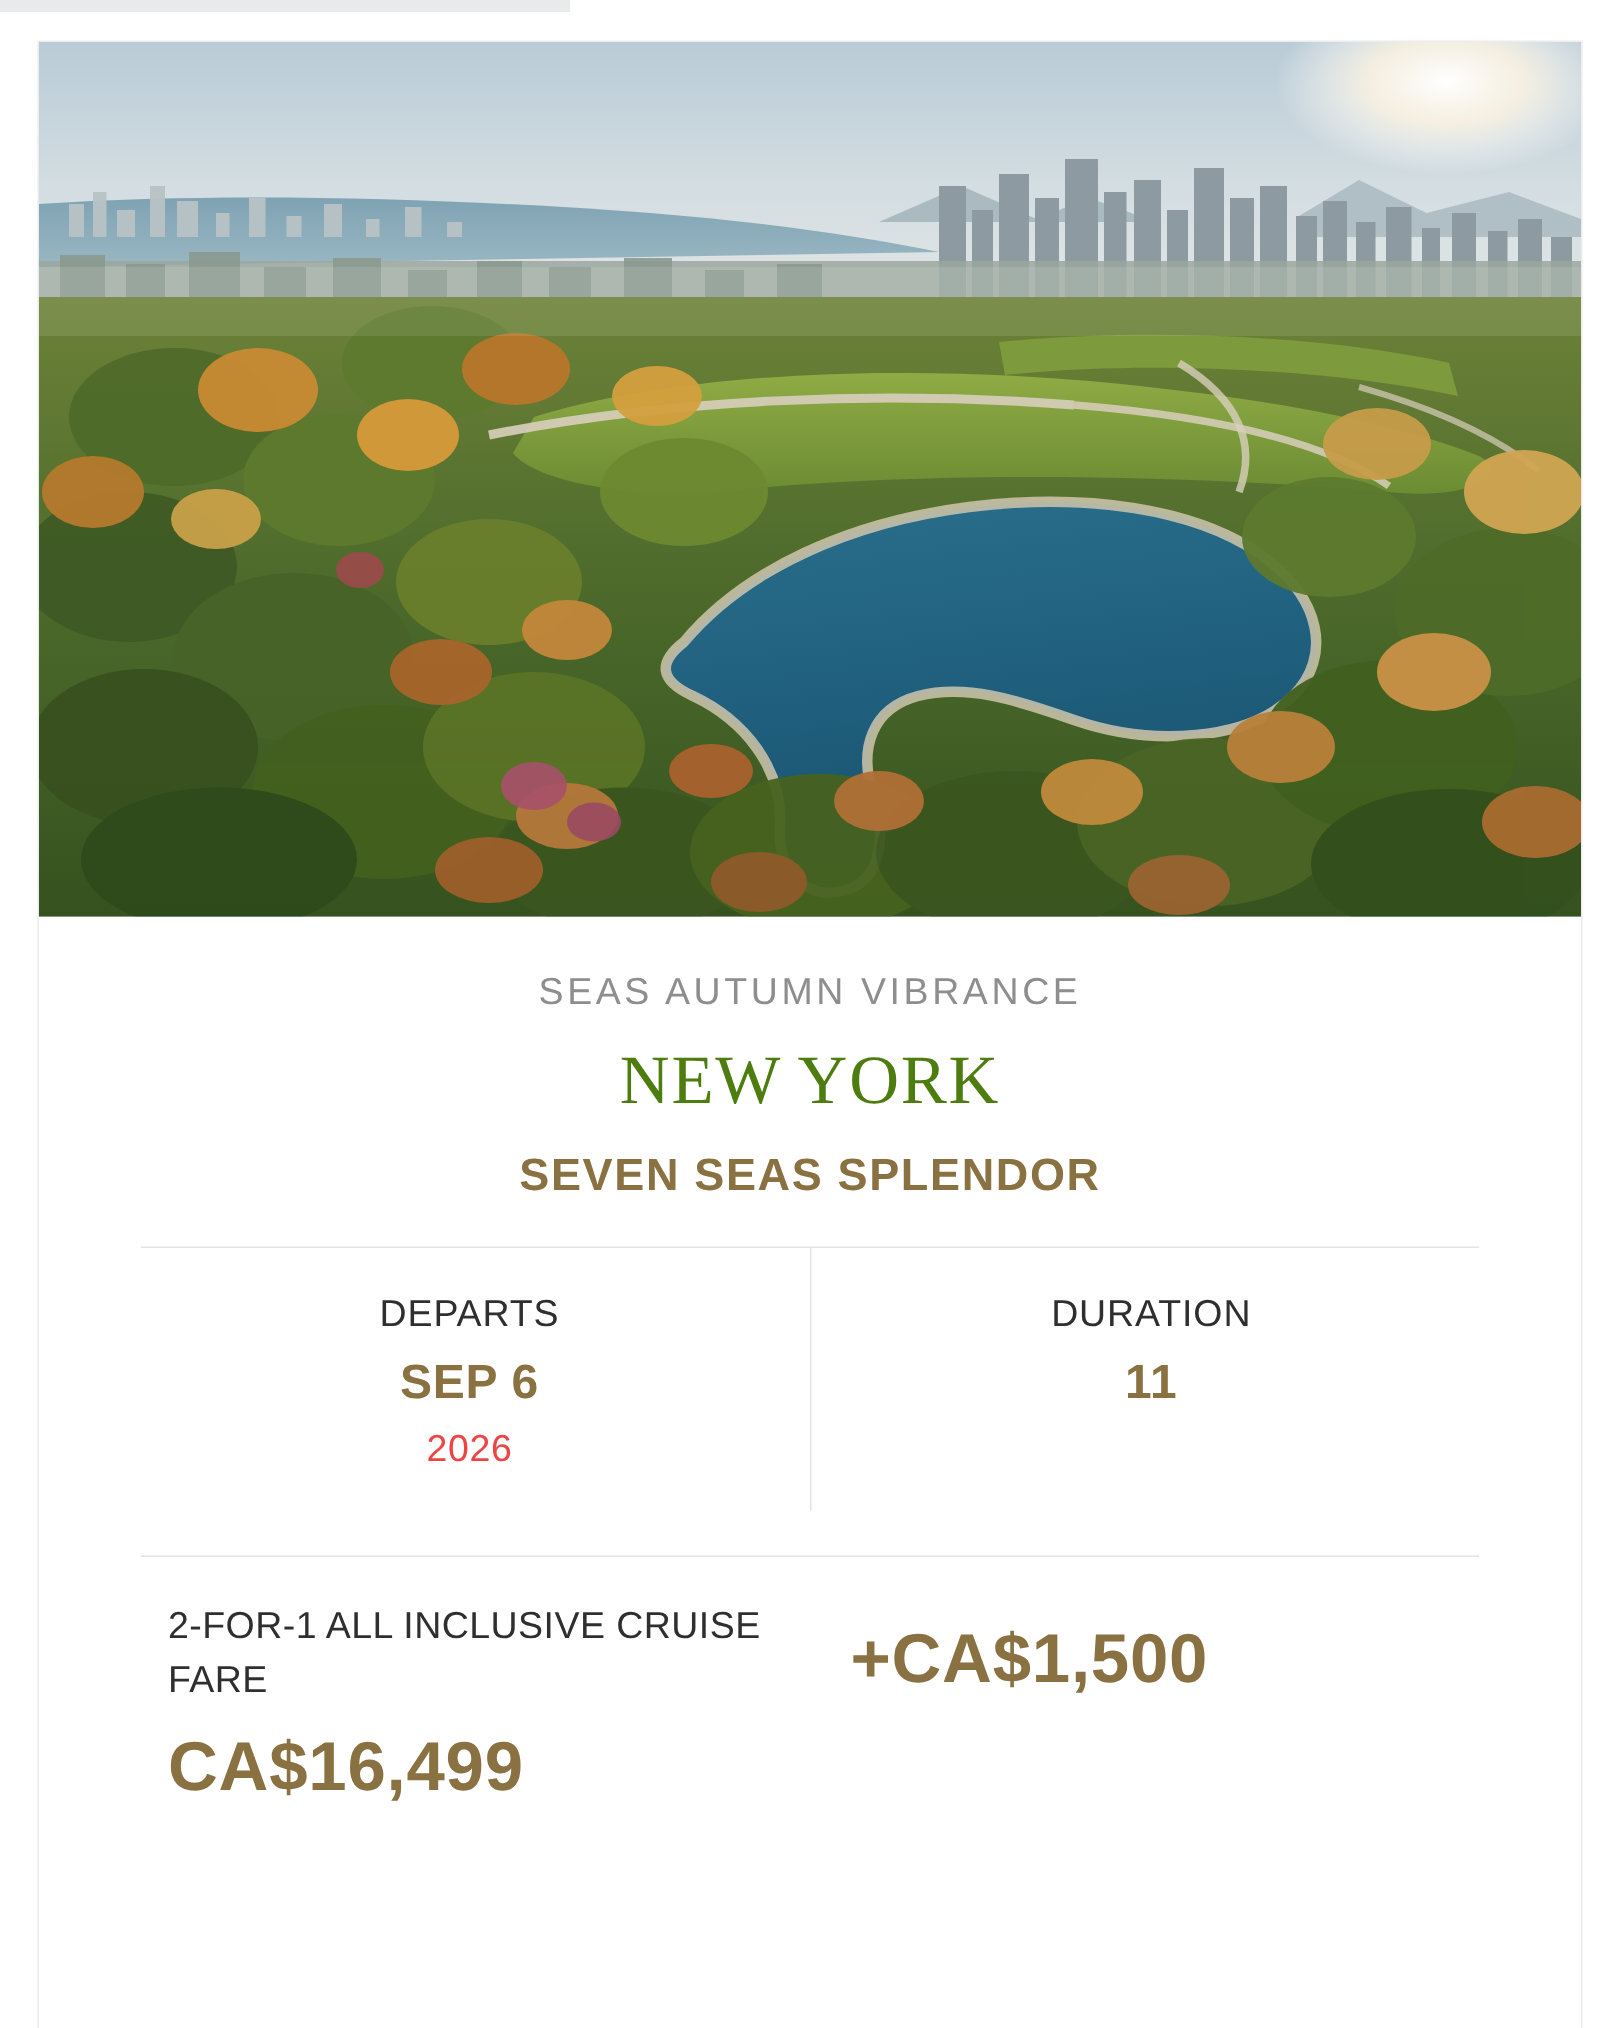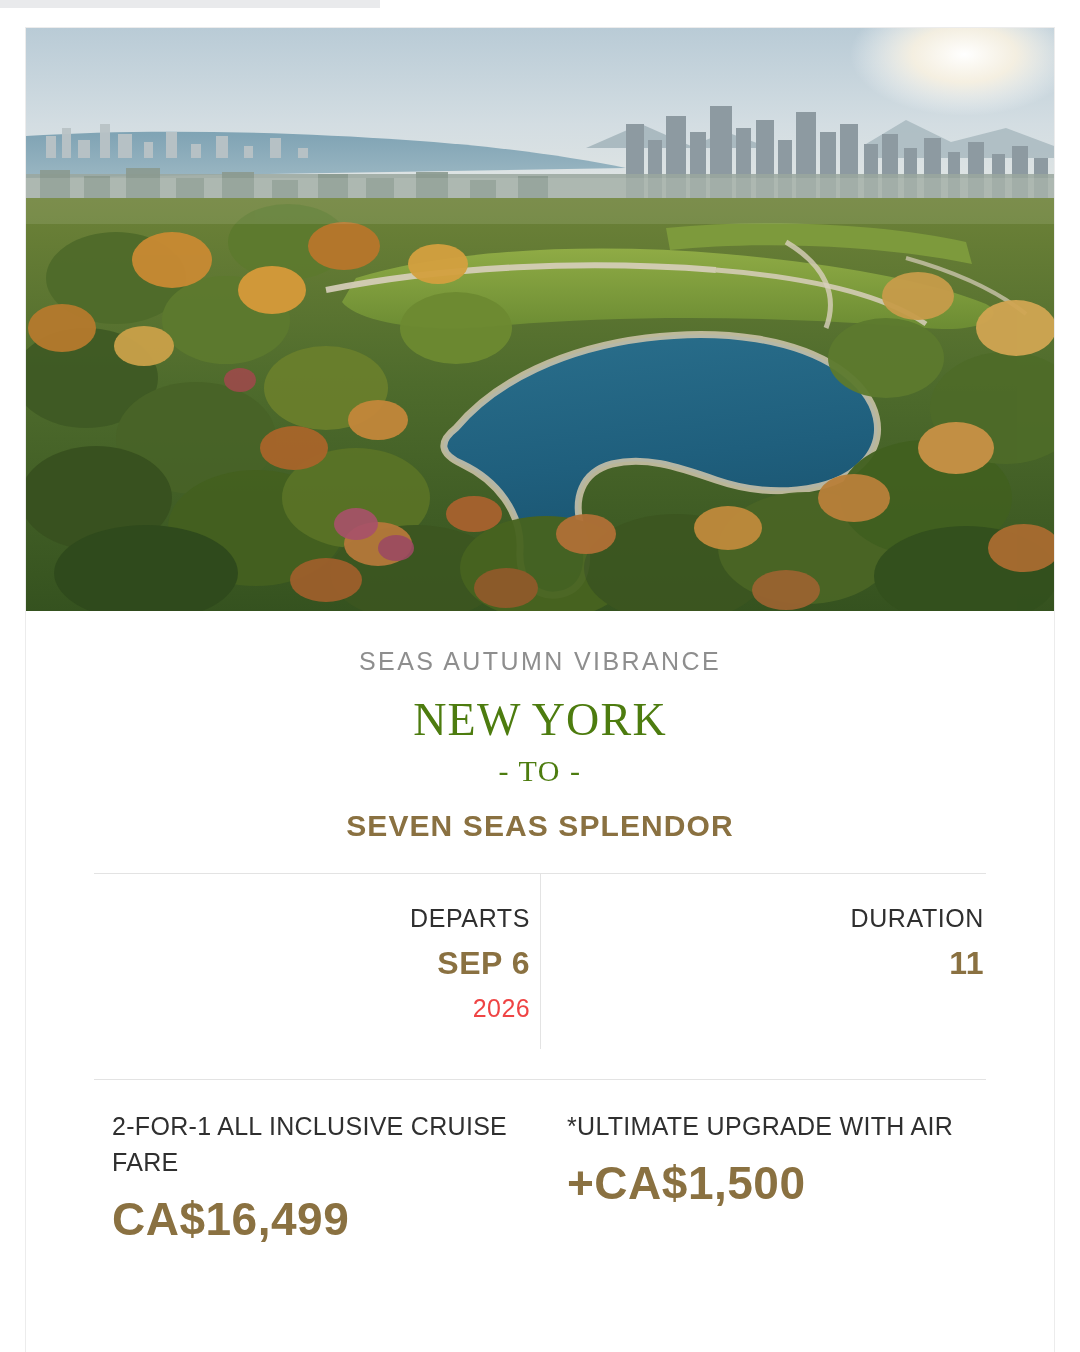--- a/index.html
+++ b/index.html
@@ -98,21 +98,21 @@
     margin: 30px 8px 0 8px;
   }
 
   
   .facts {
     display: flex;
     width: 100%;
   }
   .fact {
     flex: 1 1 50%;
-    text-align: right;
+    text-align: center;
     padding: 30px 10px 26px 10px;
   }
   .fact + .fact { border-left: 1px solid #e3e3e3; }
   .fact-label {
     font-size: 25px;
     letter-spacing: 0.6px;
     color: #2f2f2f;
     font-weight: 400;
   }
   .fact-value {
@@ -346,21 +346,20 @@
         <rect x="0" y="150" width="1028" height="46" fill="#ffffff" opacity="0.10"></rect>
       </svg>
     </div>
 
     <div class="body">
 
       <div class="eyebrow">SEAS AUTUMN VIBRANCE</div>
 
       <div class="route">
         <div class="route-from">NEW YORK</div>
-        <div class="route-sep">- TO -</div>
       </div>
 
       <div class="ship">SEVEN SEAS SPLENDOR</div>
 
       <div class="divider"></div>
 
       <div class="facts">
         <div class="fact">
           <div class="fact-label">DEPARTS</div>
           <div class="fact-value">SEP 6</div>
@@ -373,20 +372,19 @@
       </div>
 
       <div class="divider"></div>
 
       <div class="prices">
         <div class="price">
           <div class="price-label">2-FOR-1 ALL INCLUSIVE CRUISE FARE</div>
           <div class="price-value">CA$16,499</div>
         </div>
         <div class="price">
-          <div class="price-label">*ULTIMATE UPGRADE WITH AIR</div>
           <div class="price-value">+CA$1,500</div>
         </div>
       </div>
 
     </div>
   </div>
 </div>
 
 </body></html>

